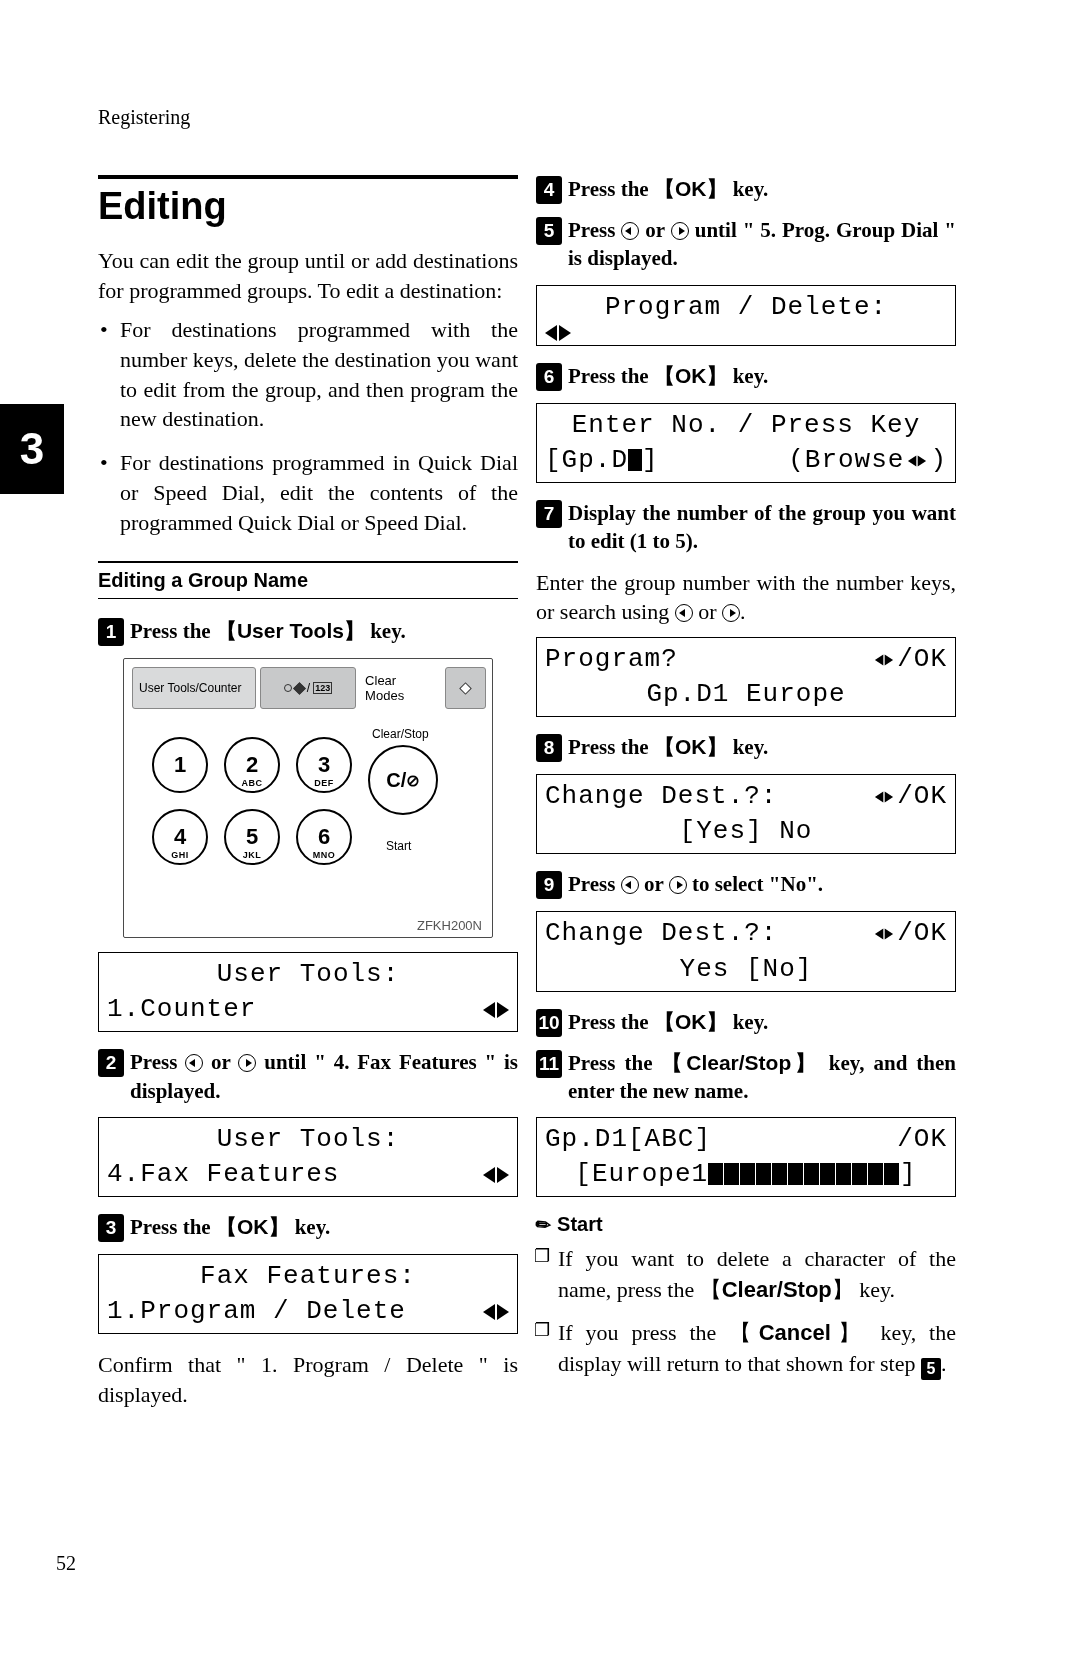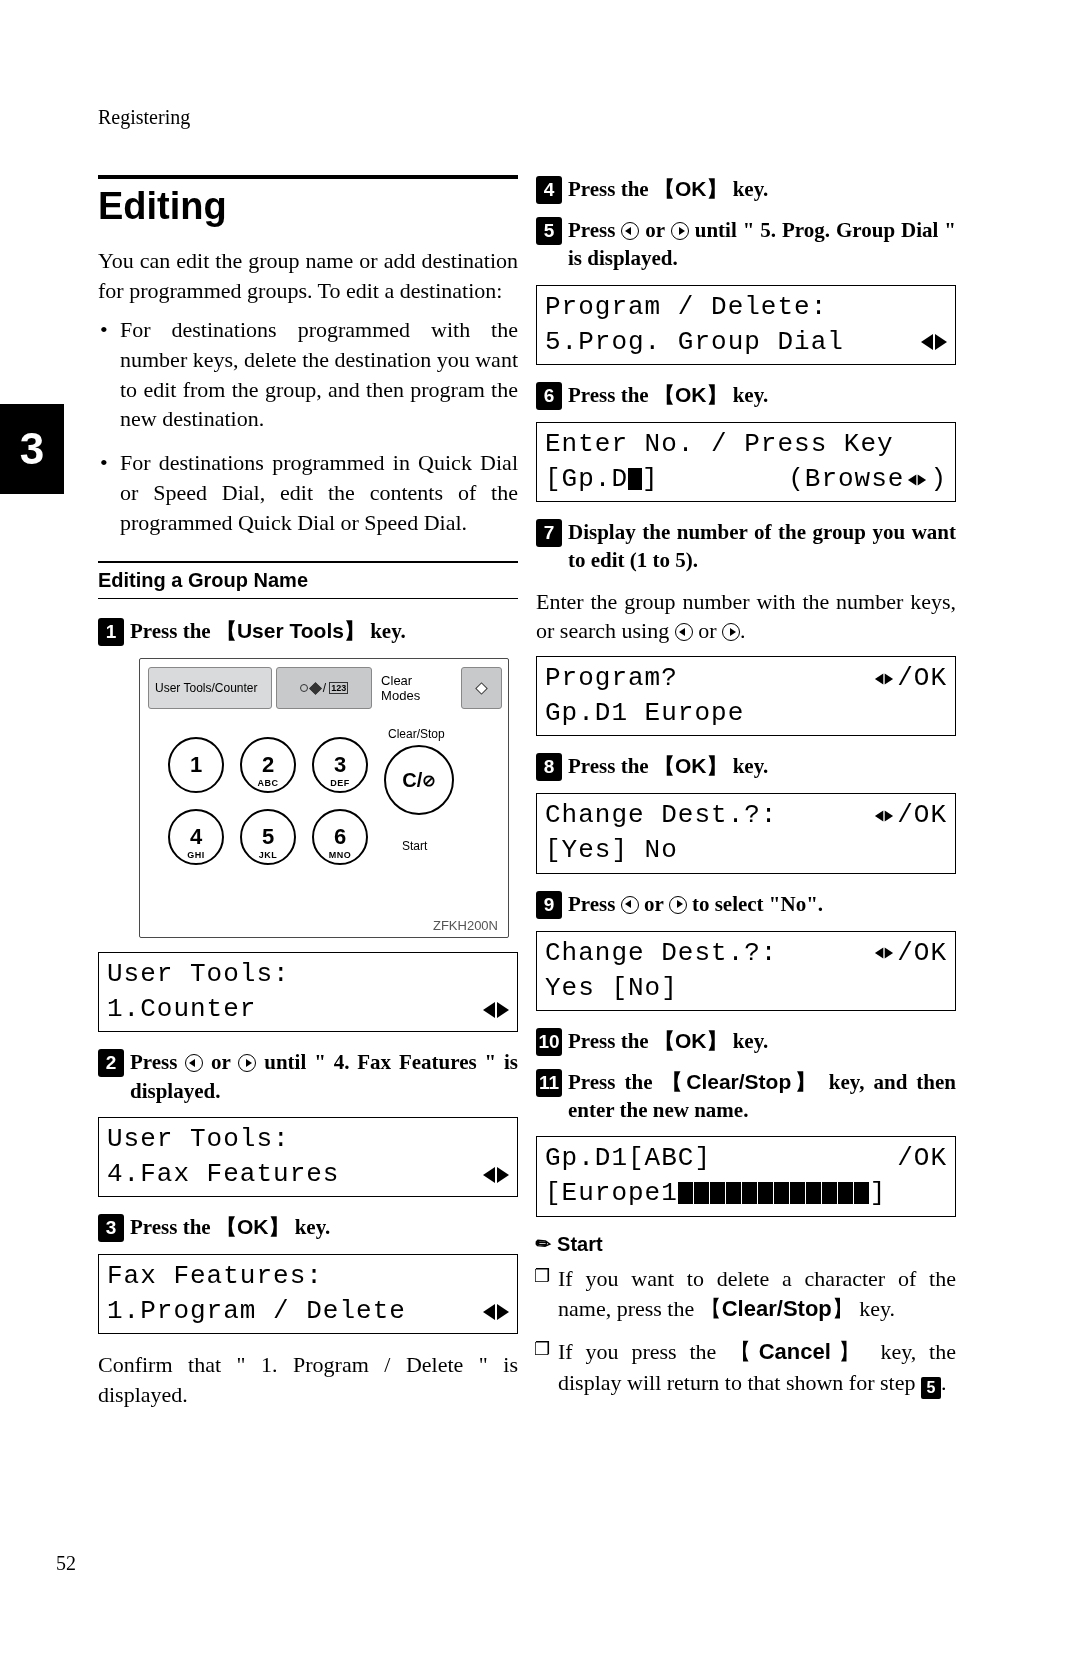--- a/index.html
+++ b/index.html
@@ -155,20 +155,21 @@
   .lcd {
     border: 1.5px solid #000;
     width: 100%;
     font-family: 'Courier New', monospace;
     font-size: 26px;
     padding: 4px 8px;
     margin: 8px 0 16px 0;
     line-height: 1.35;
     letter-spacing: 1px;
     background: #fff;
+    text-align: center;
   }
   .lcd .row {
     display: flex;
     justify-content: space-between;
     align-items: center;
   }
   .lr-arrows {
     display: inline-flex;
     align-items: center;
   }
@@ -231,21 +232,21 @@
   }
   .keypad-illus {
     width: 370px;
     margin: 10px auto 14px auto;
     position: relative;
     height: 280px;
     font-family: Arial, Helvetica, sans-serif;
   }
   .keypad-frame {
     position: absolute;
-    left: 16px; top: 0;
+    left: 0; top: 0;
     width: 370px;
     height: 280px;
     border: 1.5px solid #4a4a4a;
     border-radius: 2px;
     background: #fff;
   }
   .keypad-headrow {
     position: absolute;
     left: 8px; top: 8px;
     width: 354px;
@@ -389,21 +390,21 @@
 
 <div class="page">
   <div class="header-text">Registering</div>
 
   <div class="columns">
 
     <div class="col">
       <hr class="hr-thick">
       <div class="section-title">Editing</div>
 
-      <p class="body-text">You can edit the group name or add destination for programmed groups. To edit a destination:</p>
+      <p class="body-text">You can edit the group until or add destinations for programmed groups. To edit a destination:</p>
 
       <ul class="bullet-list">
         <li>For destinations programmed with the number keys, delete the destination you want to edit from the group, and then program the new destination.</li>
         <li>For destinations programmed in Quick Dial or Speed Dial, edit the contents of the programmed Quick Dial or Speed Dial.</li>
       </ul>
 
       <hr class="subheading-rule">
       <div class="subheading">Editing a Group Name</div>
       <hr class="subheading-rule-thin">
 
@@ -520,21 +521,20 @@
       <div class="step">
         <span class="step-num">5</span>
         <span class="step-text">
           <span>Press </span><span class="circ-icon left"></span><span> or </span><span class="circ-icon right"></span><span> until " 5. Prog. Group Dial " is displayed.</span>
         </span>
       </div>
 
       <div class="lcd">
         <div>Program / Delete:</div>
         <div class="row">
-          <span>5.Prog. Group Dial</span>
           <span class="lr-arrows"></span>
         </div>
       </div>
 
       <div class="step">
         <span class="step-num">6</span>
         <span class="step-text">
           <span>Press the </span>【<span class="key-label">OK</span>】<span> key.</span>
         </span>
       </div>

